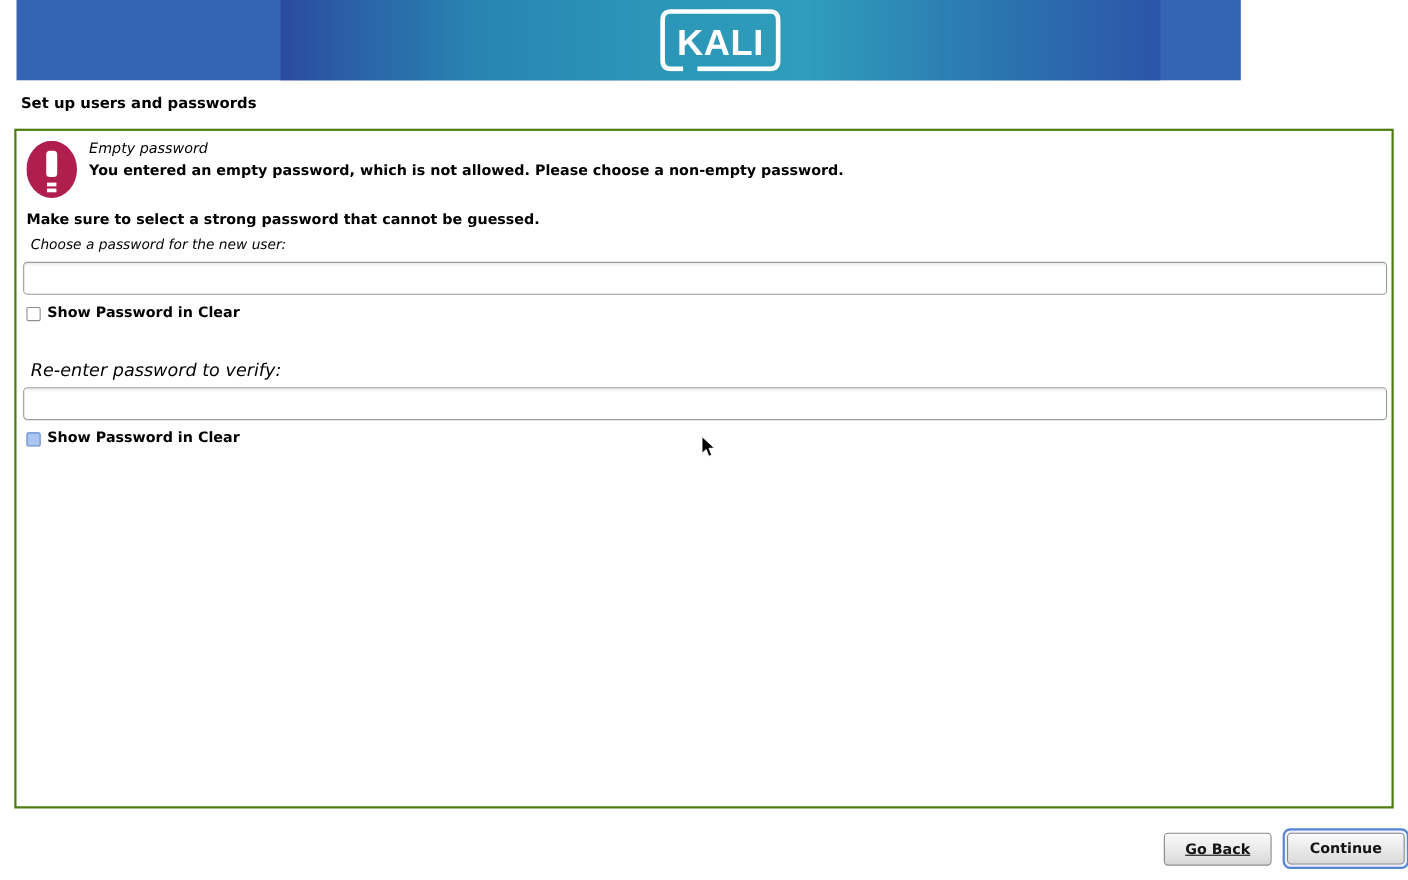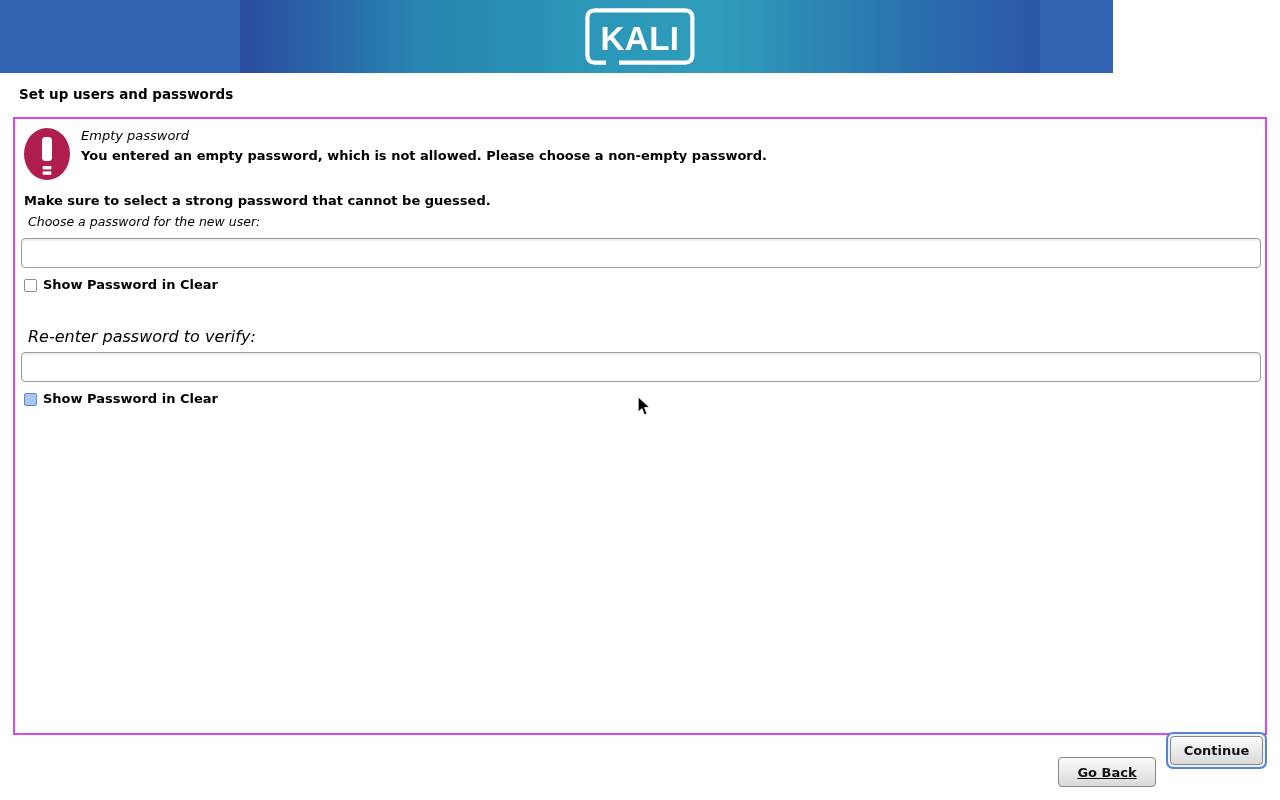--- a/index.html
+++ b/index.html
@@ -3,35 +3,35 @@
 <meta charset="utf-8">
 <style>
   html,body{margin:0;padding:0;}
   body{
     width:1280px;height:800px;position:relative;overflow:hidden;
     background:#ffffff;
     font-family:"DejaVu Sans","Liberation Sans",sans-serif;
     color:#000;
   }
   
-  .banner{position:absolute;left:0;top:0;width:1113px;height:73px;background:#3465b4;}
+  .banner{position:absolute;left:15px;top:0;width:1113px;height:73px;background:#3465b4;}
   .banner-center{
     position:absolute;left:240px;top:0;width:800px;height:73px;
     background:linear-gradient(90deg,#2b4ba0 0%,#2884b1 22%,#2b96b8 42%,#2f9dbb 60%,#2a74af 82%,#2c55a9 100%);
   }
   .logo{position:absolute;left:585px;top:8px;width:110px;height:57px;}
   
   .page-title{
     position:absolute;left:19px;top:86px;
     font-size:13.5px;font-weight:bold;line-height:16px;
   }
   
   .frame{
     position:absolute;left:13px;top:117px;width:1254px;height:618px;
-    box-sizing:border-box;border:2px solid #d946ef;background:#fff;
+    box-sizing:border-box;border:2px solid #4d7c0f;background:#fff;
   }
   .err-icon{position:absolute;left:9px;top:9px;width:46px;height:52px;}
   .err-title{position:absolute;left:66px;top:9px;font-size:13px;font-style:italic;line-height:16px;}
   .err-msg{position:absolute;left:66px;top:29px;font-size:13px;font-weight:bold;line-height:16px;text-align:right;}
   .sec1-heading{position:absolute;left:9px;top:74px;font-size:13px;font-weight:bold;line-height:16px;}
   .sec1-label{position:absolute;left:13px;top:95px;font-size:12.5px;font-style:italic;line-height:16px;}
   .pw-input{
     position:absolute;left:6px;width:1240px;height:30px;box-sizing:border-box;
     border:1px solid #9c9c9c;border-radius:4px;background:#fff;
     box-shadow:inset 0 2px 2px rgba(0,0,0,0.07);
@@ -54,21 +54,21 @@
   .btn{
     position:absolute;height:30px;box-sizing:border-box;
     border:1px solid #868686;border-radius:4px;
     background:linear-gradient(#fafafa,#ececec 45%,#dedede 85%,#d8d8d8);
     font-family:inherit;font-size:13px;font-weight:bold;color:#141414;
     display:flex;align-items:center;justify-content:center;cursor:default;
   }
   .btn-screenshot{left:14px;top:757px;width:98px;margin-top:44px;}
   .btn-goback{left:1058px;top:757px;width:98px;text-decoration:underline;}
   .continue-wrap{
-    position:absolute;left:1166px;top:732px;width:101px;height:37px;box-sizing:border-box;
+    position:absolute;left:1166px;top:753px;width:115px;height:37px;box-sizing:border-box;
     border:2px solid #5584d2;border-radius:7px;background:#eaf1fb;padding:2px;
   }
   .btn-continue{position:relative;width:100%;height:100%;left:0;top:0;}
   .cursor{position:absolute;left:637px;top:396px;width:14px;height:21px;}
 </style>
 </head>
 <body>
 
 <div class="banner">
   <div class="banner-center"></div>

